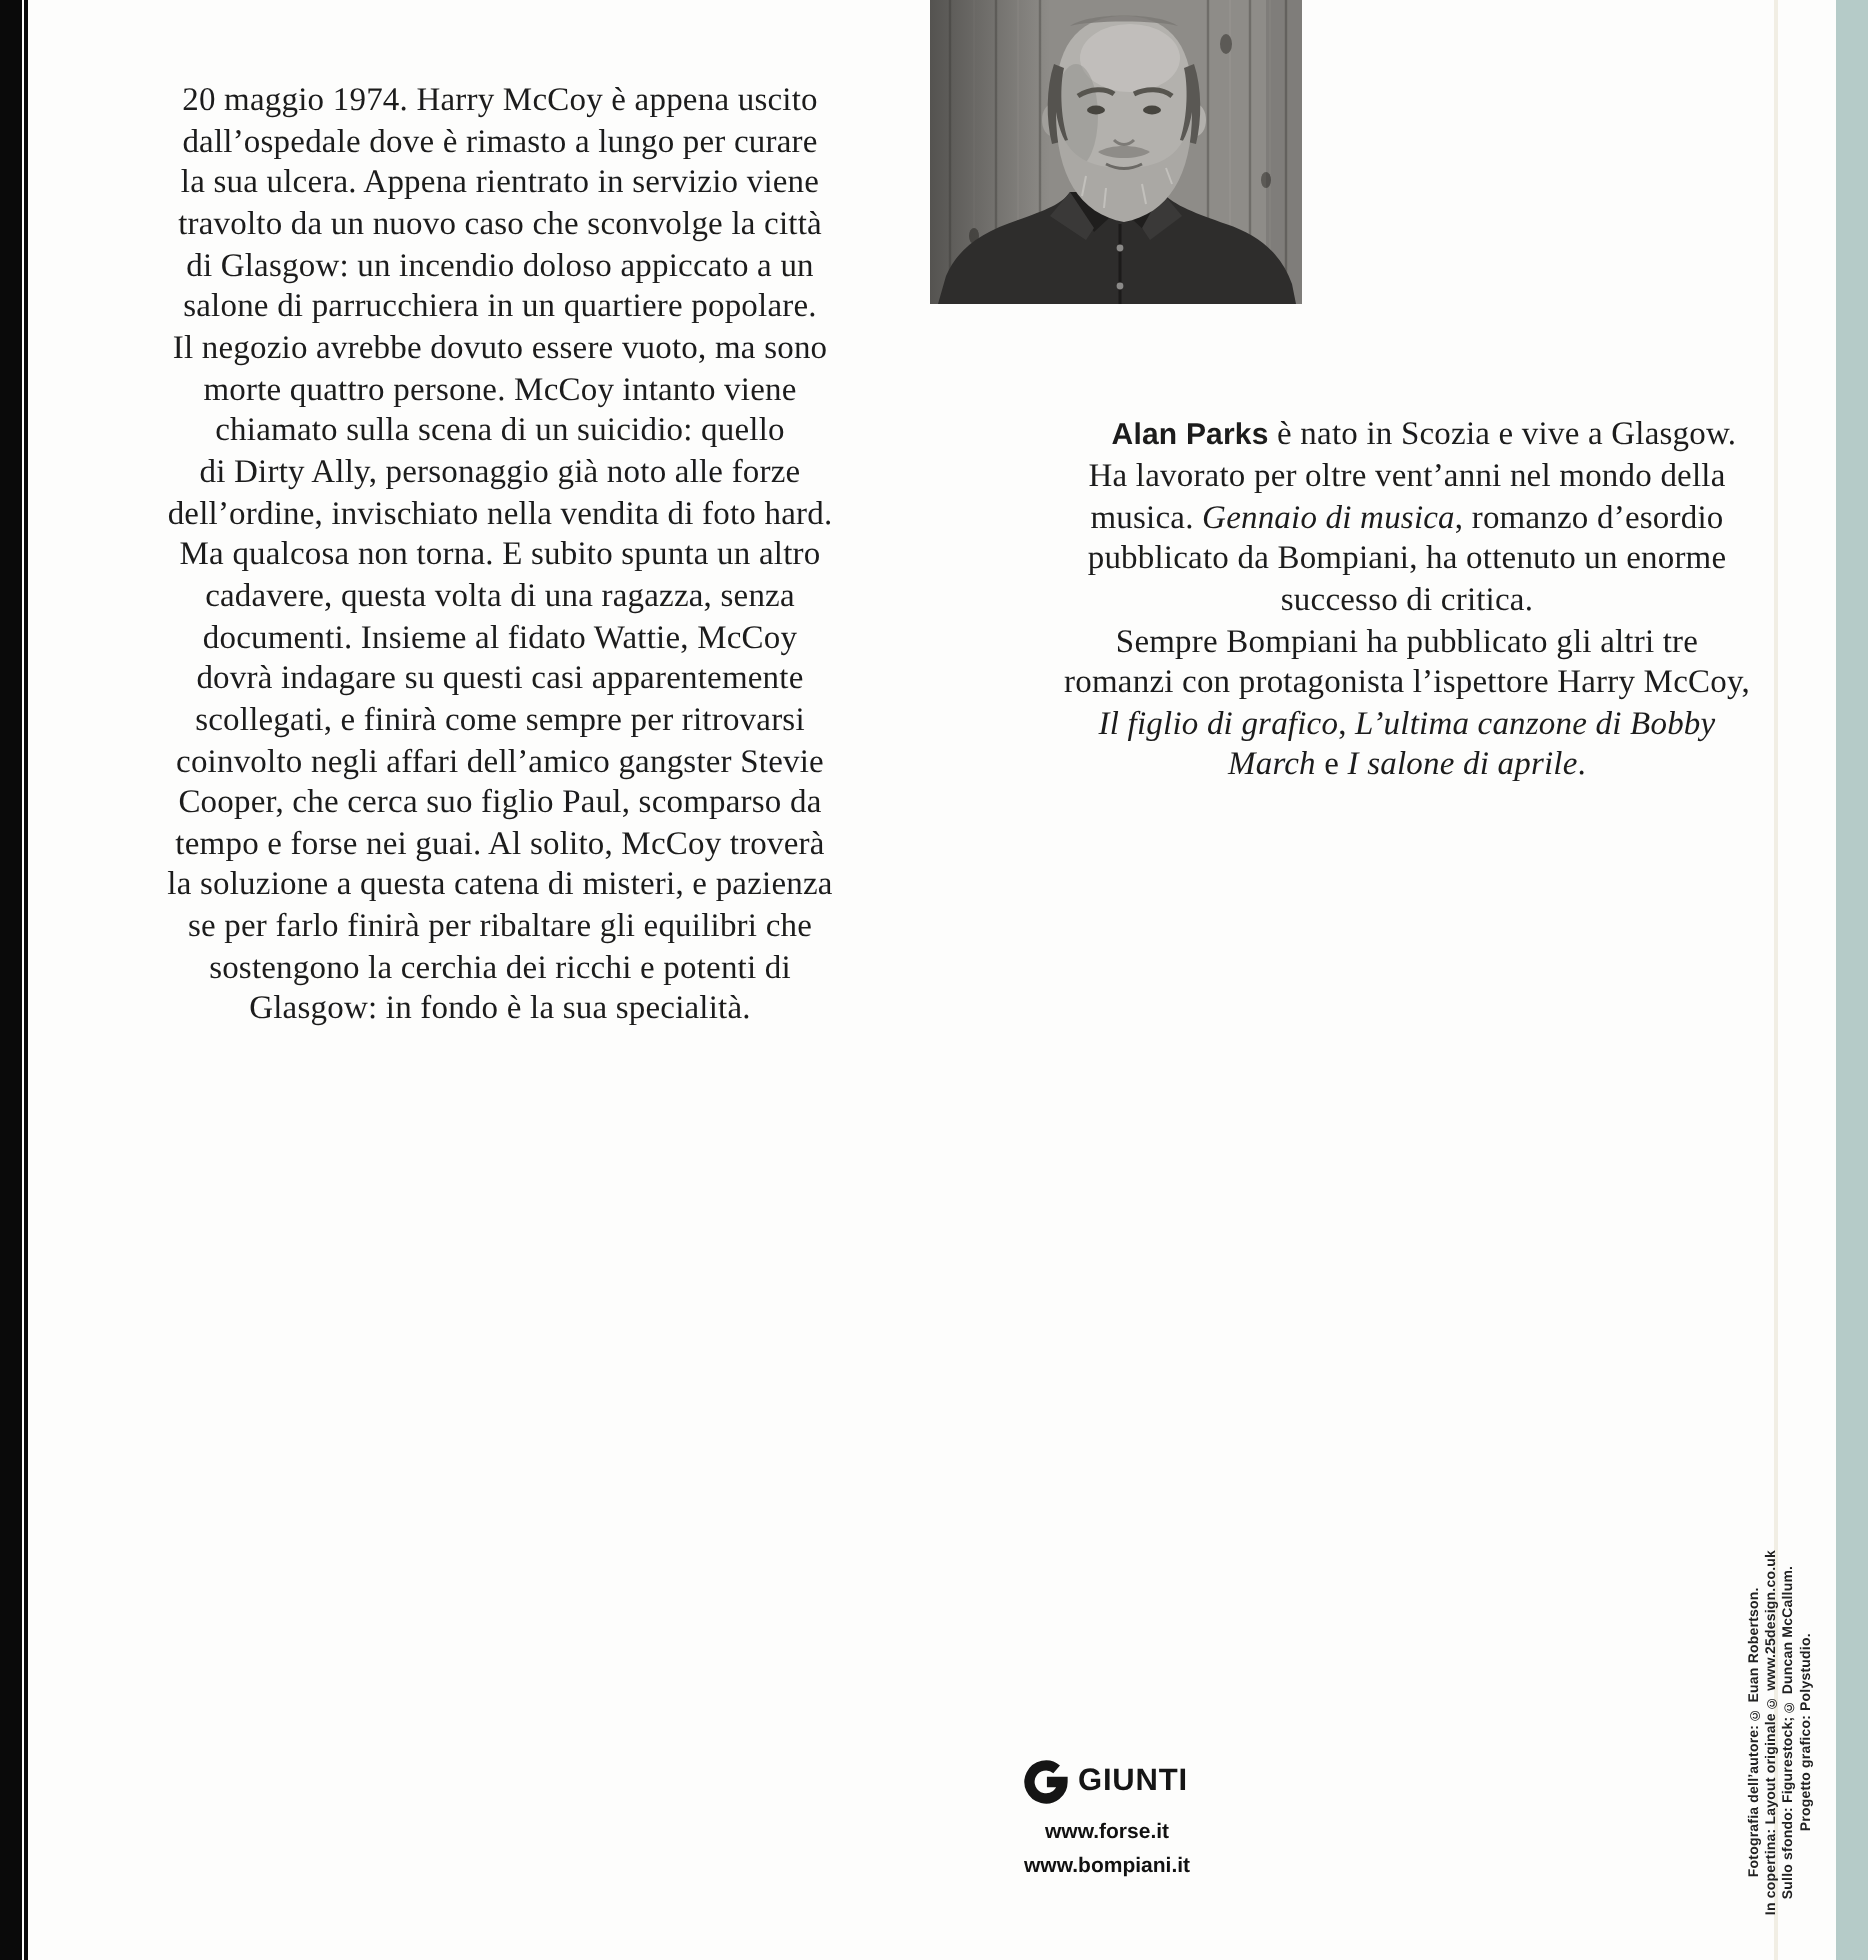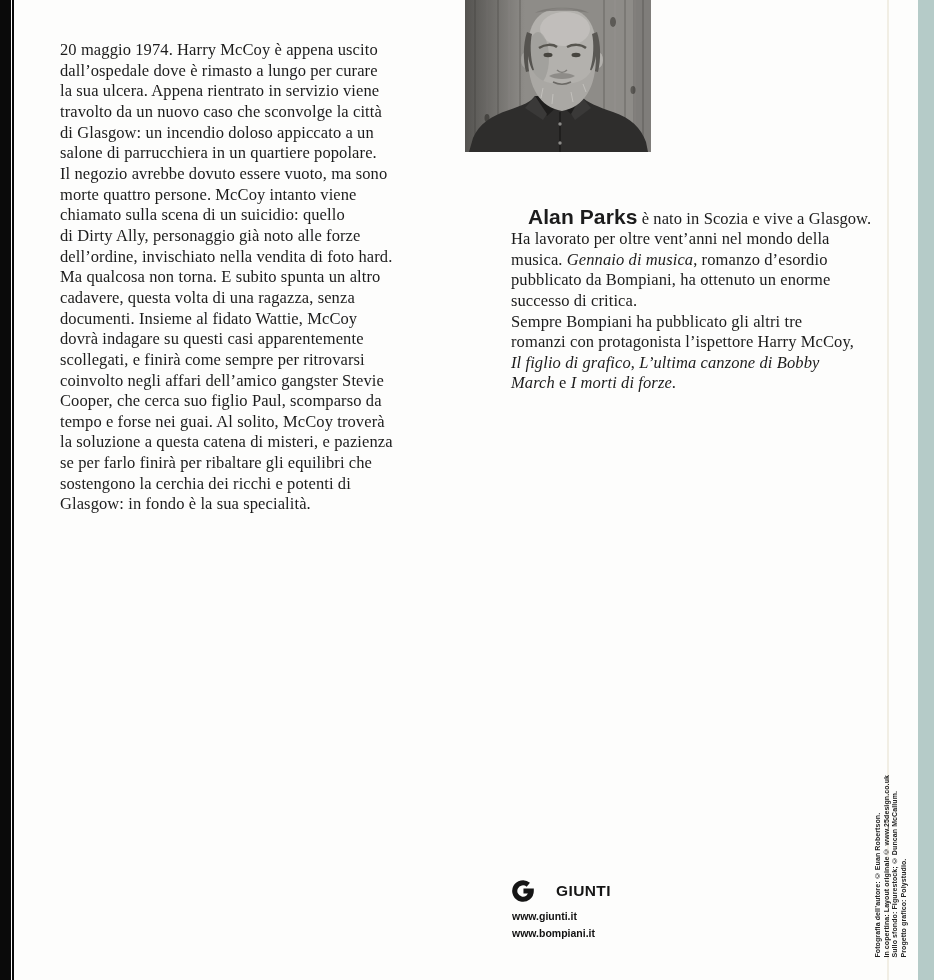--- a/index.html
+++ b/index.html
@@ -3,20 +3,21 @@
 <meta charset="utf-8">
 <style>
   html,body{margin:0;padding:0;}
   .canvas{
     position:relative;
     width:934px;height:980px;
     background:#fdfdfc;
     overflow:hidden;
     font-family:"Liberation Serif", serif;
     color:#1c1c1c;
+    text-align:center;
   }
   
   .stripe-left{position:absolute;left:0;top:0;width:11px;height:100%;}
   .stripe-left-thin{position:absolute;left:12px;top:0;width:2px;height:100%;}
   .fold-line{position:absolute;left:887px;top:0;width:2px;height:100%;background:#f1eee4;}
   .stripe-right{position:absolute;left:918px;top:0;width:16px;height:100%;}
 
   
   .synopsis{
     position:absolute;left:60px;top:40px;width:380px;
@@ -30,28 +31,28 @@
 
   
   .bio{
     position:absolute;left:511px;top:186px;width:385px;
     font-size:16.5px;line-height:20.6px;
     white-space:pre-wrap;
     letter-spacing:0.1px;
   }
   .bio .name{
     font-family:"Liberation Sans", sans-serif;
-    font-weight:bold;font-size:21px;
+    font-weight:bold;font-size:15px;
   }
   .bio .it{font-style:italic;}
 
   
   .publisher{
     position:absolute;left:512px;top:880px;
-    display:flex;align-items:center;gap:22px;
+    display:flex;align-items:center;gap:5px;
     font-family:"Liberation Sans", sans-serif;
   }
   .publisher .wordmark{
     font-weight:bold;font-size:15.5px;letter-spacing:0.4px;color:#151515;
   }
   .websites{
     position:absolute;left:512px;top:908px;
     font-family:"Liberation Sans", sans-serif;
     font-weight:bold;font-size:10.5px;line-height:17px;
     color:#111;
@@ -176,31 +177,31 @@
 
   <div class="bio">
     <span class="name">Alan Parks</span><span> è nato in Scozia e vive a Glasgow.
 Ha lavorato per oltre vent’anni nel mondo della
 musica. </span><span class="it">Gennaio di musica</span><span>, romanzo d’esordio
 pubblicato da Bompiani, ha ottenuto un enorme
 successo di critica.
 Sempre Bompiani ha pubblicato gli altri tre
 romanzi con protagonista l’ispettore Harry McCoy,
 </span><span class="it">Il figlio di grafico</span><span>, </span><span class="it">L’ultima canzone di Bobby
-March</span><span> e </span><span class="it">I morti di forze</span><span>.</span>
+March</span><span> e </span><span class="it">I salone di aprile</span><span>.</span>
   </div>
 
   <div class="publisher">
     <svg width="22" height="22" viewBox="-1 -1 24 24">
       <path d="M 16.8 4.1 A 9 9 1 1 0 20 11 L 11.5 11" fill="none" stroke="#151515" stroke-width="5.6"></path>
     </svg>
     <span class="wordmark">GIUNTI</span>
   </div>
 
-  <div class="websites">www.giunti.it
+  <div class="websites">www.forse.it
 www.bompiani.it</div>
 
   <div class="credits">Fotografia dell’autore: © Euan Robertson.
 In copertina: Layout originale © www.25design.co.uk
 Sullo sfondo: Figurestock; © Duncan McCallum.
 Progetto grafico: Polystudio.</div>
 
 </div>
 
 </body></html>

